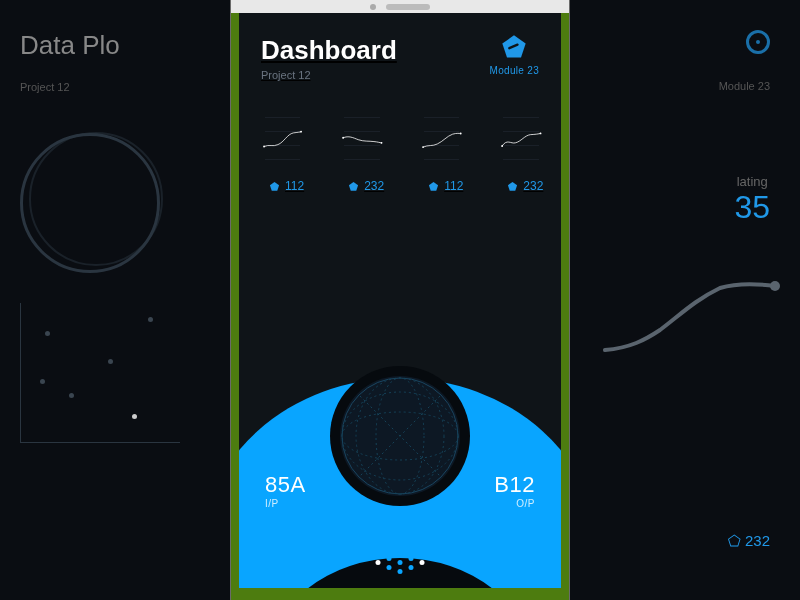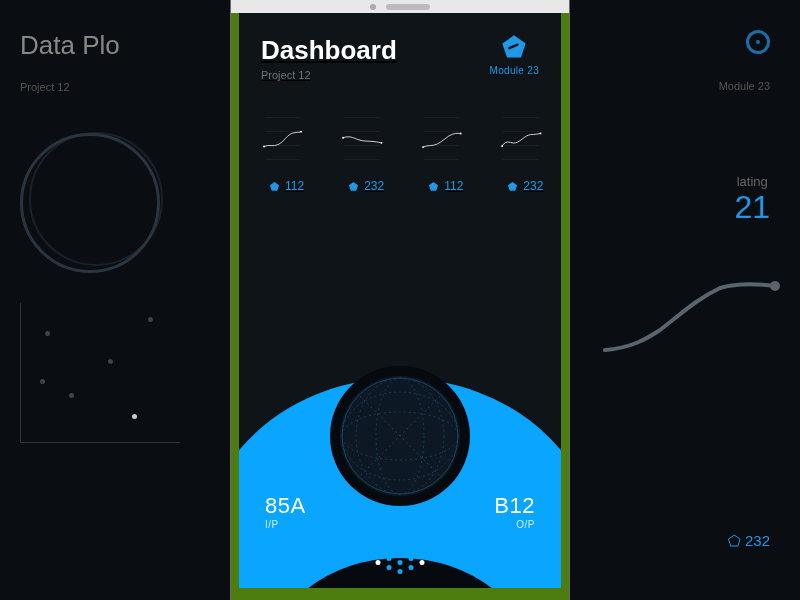--- a/index.html
+++ b/index.html
@@ -135,21 +135,21 @@
 .globe {
   position:absolute;
   inset:10px;
   border-radius:50%;
   background:#0d1824;
   overflow:hidden;
 }
 .globe svg { width:100%; height:100%;}
 .stat-left, .stat-right {
   position:absolute;
-  top:133px;
+  top:112px;
   z-index:3;
   color:#fff;
 }
 .stat-left { left:26px; text-align:left;}
 .stat-right { right:26px; text-align:right;}
 .stat-main { font-size:22px; font-weight:400; letter-spacing:.5px;}
 .stat-sub { font-size:10px; opacity:.8; letter-spacing:.5px;}
 
 .dots {
   position:absolute;
@@ -181,21 +181,21 @@
     <div class="dot" style="top:10%;left:80%"></div>
     <div class="dot" style="top:55%;left:12%"></div>
   </div>
 </div>
 
 <div class="bg-right">
   <div class="top-icon"></div>
   <div class="mod">Module 23</div>
   <div class="plating">
     <div class="lbl">lating</div>
-    <div class="num">21</div>
+    <div class="num">35</div>
   </div>
   <div class="sparkwrap">
     <svg viewBox="0 0 180 100">
       <path d="M5,80 C30,78 45,70 60,60 C80,45 95,30 120,18 C140,12 160,14 175,16" stroke="#5a646e" stroke-width="4" fill="none" stroke-linecap="round"></path>
       <circle cx="175" cy="16" r="5" fill="#5a646e"></circle>
     </svg>
   </div>
   <div class="sparkbadge">
     <span>⬠</span>
     <span>232</span>

